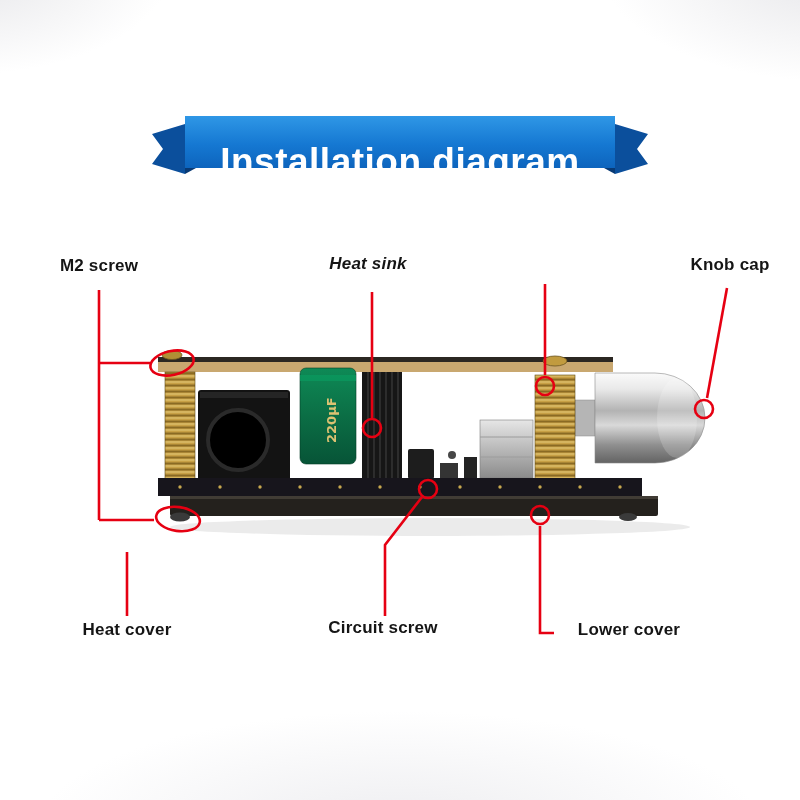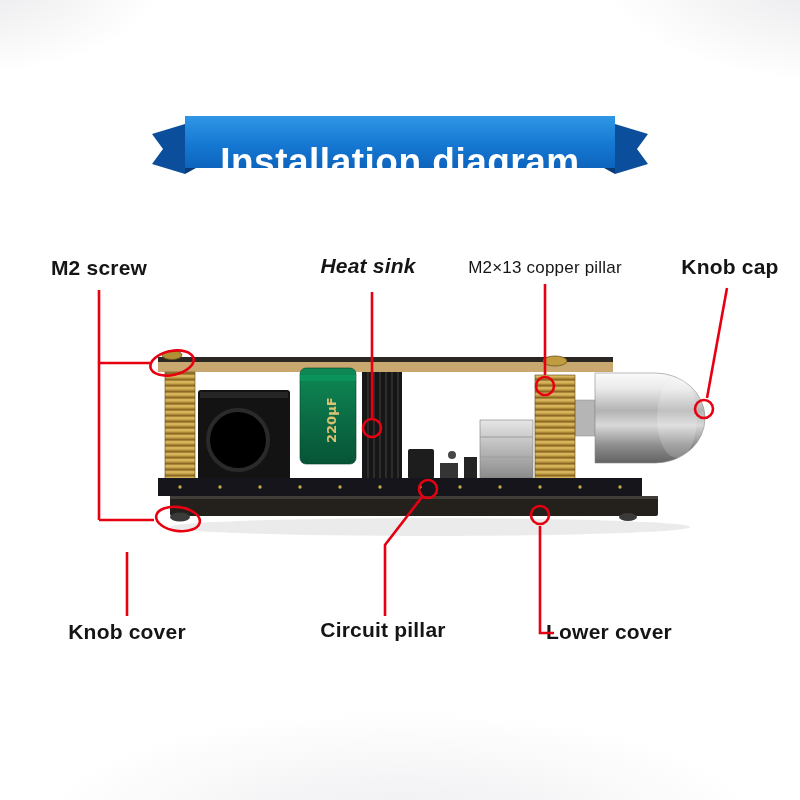--- a/index.html
+++ b/index.html
@@ -8,21 +8,21 @@
     position:relative;width:800px;height:800px;overflow:hidden;
     background:
       radial-gradient(300px 150px at -40px -30px, #e6e6e9 0%, rgba(230,230,233,0) 70%),
       radial-gradient(340px 160px at 840px -30px, #e6e6e9 0%, rgba(230,230,233,0) 70%),
       radial-gradient(520px 170px at 400px 830px, #ededf0 0%, rgba(237,237,240,0) 70%),
       #ffffff;
   }
   .abs{position:absolute;}
   .label{
     position:absolute;transform:translateX(-50%);white-space:nowrap;
-    color:#151515;font-weight:600;font-size:21px;letter-spacing:.2px;
+    color:#151515;font-weight:600;font-size:17px;letter-spacing:.2px;
   }
   .label.small{font-size:17px;font-weight:500;}
   #ribbon-title{
     position:absolute;left:185px;top:116px;width:430px;height:52px;
     display:flex;align-items:center;justify-content:center;
     color:#ffffff;font-size:37px;font-weight:600;letter-spacing:.5px;margin-top:20px;
   }
   svg{display:block;}
 </style>
 </head>
@@ -44,26 +44,25 @@
 
     <polygon points="467,24 500,34 489,49 500,64 467,74" fill="#0b4f9c"></polygon>
     <polygon points="467,68 467,74 456,68" fill="#083a75"></polygon>
 
     <rect x="37" y="16" width="430" height="52" fill="url(#ribbonGrad)"></rect>
   </svg>
   <div id="ribbon-title">Installation diagram</div>
 
   <div class="label" style="left:99px;top:256px;">M2 screw</div>
   <div class="label" style="left:368px;top:254px;font-style:italic;">Heat sink</div>
-  <div class="label small" style="left:545px;top:258px;">M2×13 copper pillar</div>
   <div class="label" style="left:730px;top:255px;">Knob cap</div>
 
-  <div class="label" style="left:127px;top:620px;">Knob cover</div>
-  <div class="label" style="left:383px;top:618px;">Circuit pillar</div>
-  <div class="label" style="left:609px;top:620px;">Lower cover</div>
+  <div class="label" style="left:127px;top:620px;">Heat cover</div>
+  <div class="label" style="left:383px;top:618px;">Circuit screw</div>
+  <div class="label" style="left:629px;top:620px;">Lower cover</div>
 
   <svg class="abs" style="left:150px;top:345px;" width="570" height="200" viewBox="0 0 570 200">
     <defs>
       <pattern id="thread" width="6" height="6" patternUnits="userSpaceOnUse">
         <rect width="6" height="6" fill="#c8a045"></rect>
         <rect y="3.5" width="6" height="2" fill="#8a6a24"></rect>
         <rect y="0.5" width="6" height="1" fill="#e3c878"></rect>
       </pattern>
       <linearGradient id="capGrad" x1="0" y1="0" x2="0" y2="1">
         <stop offset="0" stop-color="#0e8a56"></stop>

